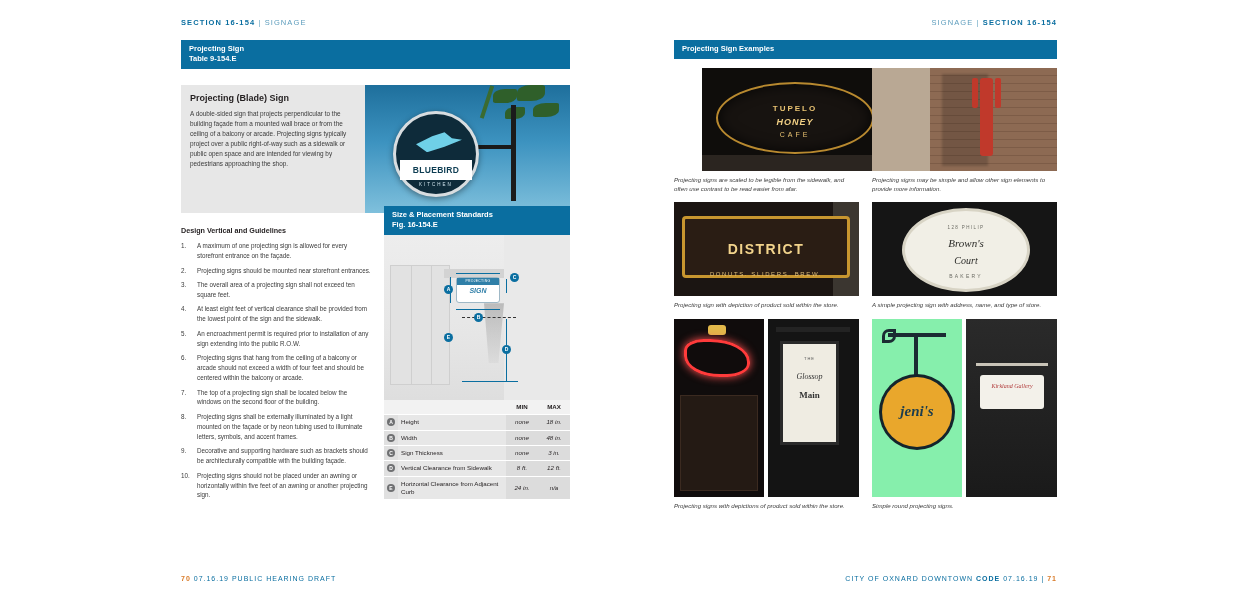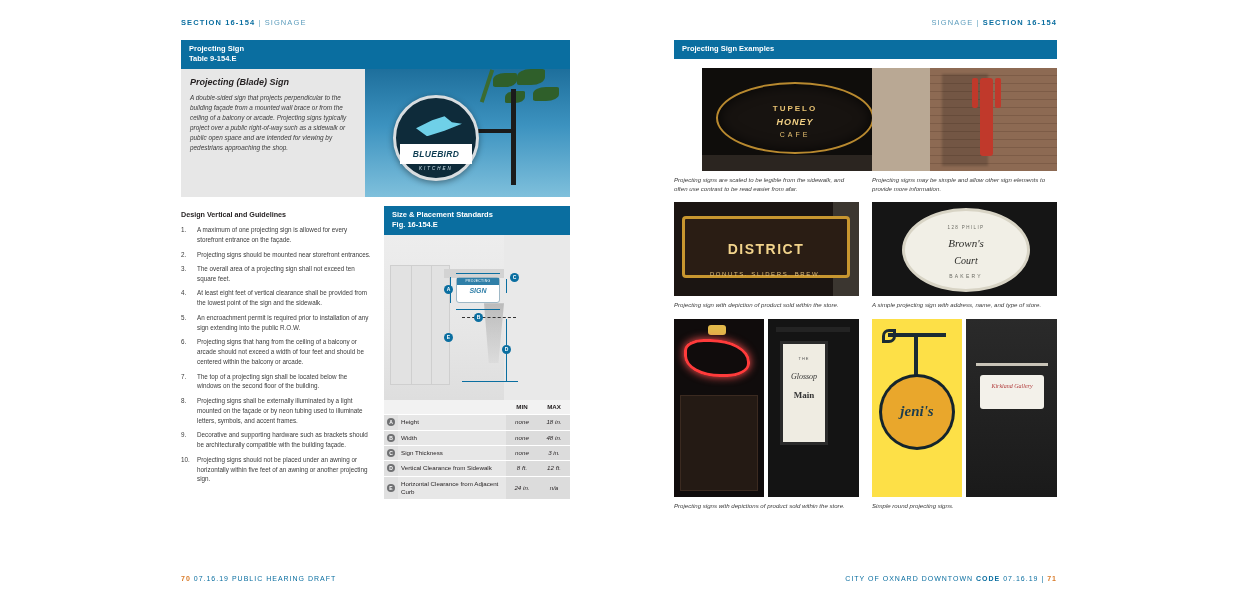--- a/index.html
+++ b/index.html
@@ -41,21 +41,21 @@
     font-size:7.5px; font-weight:bold;
     padding:4px 8px 5px 8px;
     line-height:1.35;
   }
   .bluebar .sub { font-weight:bold; }
 
   
   .colLeft { position:absolute; left:181px; top:40px; width:389px; }
   .leftHeader { width:389px; }
 
-  .topRow { display:flex; width:428px; margin-top:0;font-style:italic; }
+  .topRow { display:flex; width:428px; margin-top:16px; }
   .grayBox {
     width:184px; background:#e7e7e7; padding:8px 9px 10px 9px;
   }
   .grayBox h3 {
     margin:0 0 6px 0; font-size:9px; font-weight:bold; color:#231f20;
   }
   .grayBox p {
     margin:0; font-size:6.4px; line-height:1.55; color:#3a3a3a;
   }
   .photoBlue {
@@ -243,27 +243,27 @@
   .stripRow { display:flex; gap:13px; margin-top:9px; }
   .stripLeft { width:185px; display:flex; gap:4px; }
   .stripRight { width:185px; display:flex; gap:4px; }
   .ph.neon { width:90px; height:178px; background:#100c0c; position:relative; overflow:hidden;}
   .neon .glow { position:absolute; left:10px; top:20px; width:66px; height:38px;
     border:3px solid #ff3b3b; border-radius:30% 60% 35% 55%; box-shadow:0 0 8px #ff5252;}
   .neon .win { position:absolute; left:6px; bottom:6px; width:78px; height:96px; background:#241a14; border:1px solid #3b2a20;}
   .neon .lamp { position:absolute; left:34px; top:6px; width:18px; height:10px; background:#e2b84a; border-radius:3px;}
 
   .ph.gloss { width:91px; height:178px; background:#141414; position:relative; overflow:hidden;}
-  .gloss .pan { position:absolute; left:12px; top:22px; width:48px; height:104px; background:#efece2; border:3px solid #2a2a2a;}
+  .gloss .pan { position:absolute; left:12px; top:22px; width:59px; height:104px; background:#efece2; border:3px solid #2a2a2a;}
   .gloss .g1 { position:absolute; left:0; right:0; top:12px; text-align:center; font-size:4px; color:#555; letter-spacing:1px;}
   .gloss .g2 { position:absolute; left:0; right:0; top:28px; text-align:center; font-size:8px; color:#333; font-family:"Liberation Serif", serif; font-style:italic;}
   .gloss .g3 { position:absolute; left:0; right:0; top:46px; text-align:center; font-size:9px; color:#333; font-family:"Liberation Serif", serif; font-weight:bold;}
   .gloss .bracket { position:absolute; left:8px; top:8px; width:74px; height:5px; background:#232323;}
 
-  .ph.jenis { width:90px; height:178px; background:#fde047; position:relative; overflow:hidden;}
+  .ph.jenis { width:90px; height:178px; background:#86efac; position:relative; overflow:hidden;}
   .jenis .circle { position:absolute; left:10px; top:58px; width:70px; height:70px; border-radius:50%;
     background:#e9a72c; box-shadow:0 0 0 3px #14242c;}
   .jenis .word { position:absolute; left:0; right:0; top:84px; text-align:center;
     font-size:15px; color:#1c3d4e; font-family:"Liberation Serif", serif; font-style:italic; font-weight:bold;}
   .jenis .arm { position:absolute; left:16px; top:14px; width:58px; height:4px; background:#1b2b33;}
   .jenis .armv { position:absolute; left:42px; top:14px; width:4px; height:46px; background:#1b2b33;}
   .jenis .scroll { position:absolute; left:10px; top:10px; width:14px; height:14px; border:3px solid #1b2b33; border-radius:50% 0 50% 0;}
 
   .ph.kirkland { width:91px; height:178px; background:#111; position:relative; overflow:hidden;}
   .kirkland .wall { position:absolute; inset:0; background:linear-gradient(180deg,#2a2a2a,#1a1a1a);}

